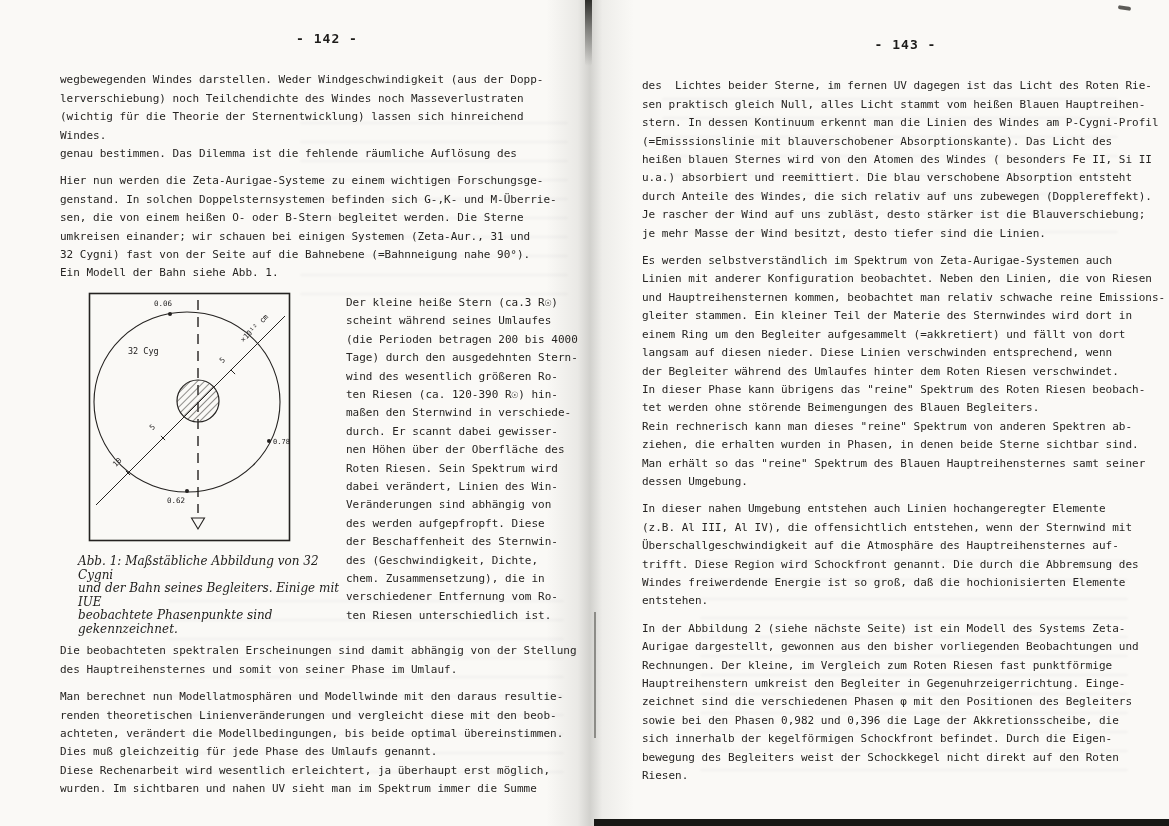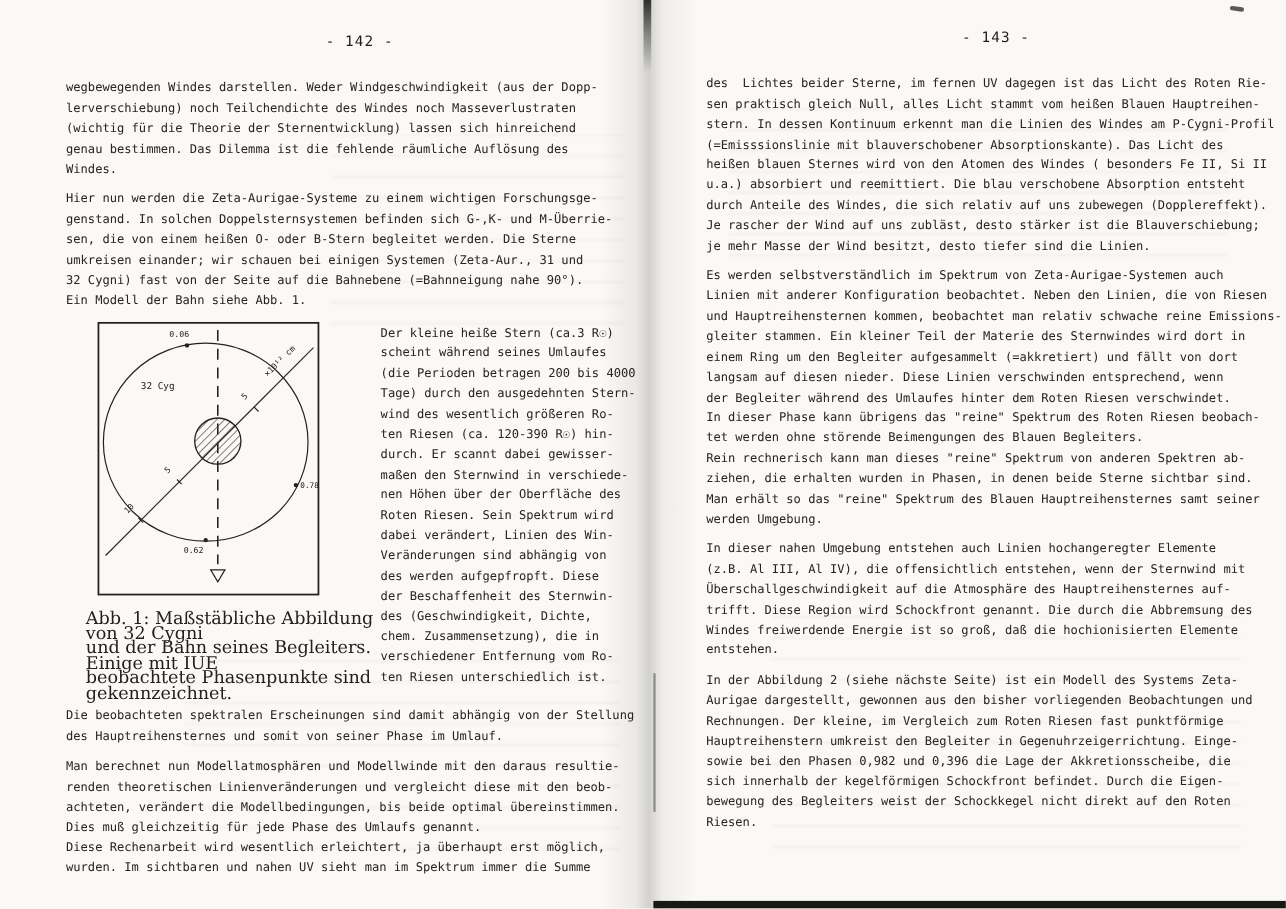--- a/index.html
+++ b/index.html
@@ -35,34 +35,34 @@
   .g1{left:300px;top:122px;width:268px;height:190px;}
   .g2{left:168px;top:600px;width:396px;height:178px;}
   .g3{left:662px;top:98px;width:456px;height:152px;}
   .g4{left:700px;top:560px;width:428px;height:228px;}
   
   .page{
     position:absolute;top:30px;color:#262422;
     font-size:11px;line-height:18.4px;
   }
   .page-left{left:60px;width:534px;}
-  .page-right{left:642px;top:26px;width:527px;}
+  .page-right{left:642px;top:36px;width:527px;}
   .page-header{
-    text-align:center;font-weight:normal;font-size:13px;letter-spacing:1px;
+    text-align:center;font-weight:bold;font-size:13px;letter-spacing:1px;
     color:#1d1c1a;margin-bottom:23px;
   }
   .para{margin-bottom:9px;}
   .tline{white-space:pre;}
   
   .fig-row{display:flex;margin:8px 0 6px 0;}
   .fig-block{flex:0 0 auto;margin-left:28px;width:206px;}
   .fig-caption{
     margin:7px 0 0 -10px;width:266px;
-    font-family:"DejaVu Serif",serif;
-    font-size:16px;line-height:13.5px;color:#22211f;
+    font-family:"DejaVu Serif",serif;font-style:italic;
+    font-size:12px;line-height:13.5px;color:#22211f;
   }
   .fig-caption .tline{white-space:normal;}
   .beside{margin-left:52px;width:250px;padding-top:2px;}
   svg text{fill:#222020;font-family:"DejaVu Sans Mono",monospace;}
 </style>
 </head>
 <body>
 
 <div class="scan">
 
@@ -77,22 +77,22 @@
   <div class="bottom-strip"></div>
   <div class="corner-speck"></div>
 
   <div class="page page-left">
     <div class="page-header">- 142 -</div>
 
     <div class="para">
         <div class="tline">wegbewegenden Windes darstellen. Weder Windgeschwindigkeit (aus der Dopp-</div>
         <div class="tline">lerverschiebung) noch Teilchendichte des Windes noch Masseverlustraten</div>
         <div class="tline">(wichtig für die Theorie der Sternentwicklung) lassen sich hinreichend</div>
+        <div class="tline">Windes.</div>
         <div class="tline">genau bestimmen. Das Dilemma ist die fehlende räumliche Auflösung des</div>
-        <div class="tline">Windes.</div>
       </div>
 
     <div class="para">
         <div class="tline">Hier nun werden die Zeta-Aurigae-Systeme zu einem wichtigen Forschungsge-</div>
         <div class="tline">genstand. In solchen Doppelsternsystemen befinden sich G-,K- und M-Überrie-</div>
         <div class="tline">sen, die von einem heißen O- oder B-Stern begleitet werden. Die Sterne</div>
         <div class="tline">umkreisen einander; wir schauen bei einigen Systemen (Zeta-Aur., 31 und</div>
         <div class="tline">32 Cygni) fast von der Seite auf die Bahnebene (=Bahnneigung nahe 90°).</div>
         <div class="tline">Ein Modell der Bahn siehe Abb. 1.</div>
       </div>
@@ -136,22 +136,22 @@
             <div class="tline">beobachtete Phasenpunkte sind gekennzeichnet.</div>
           </div>
       </div>
       <div class="beside">
           <div class="tline">Der kleine heiße Stern (ca.3 R☉)</div>
           <div class="tline">scheint während seines Umlaufes</div>
           <div class="tline">(die Perioden betragen 200 bis 4000</div>
           <div class="tline">Tage) durch den ausgedehnten Stern-</div>
           <div class="tline">wind des wesentlich größeren Ro-</div>
           <div class="tline">ten Riesen (ca. 120-390 R☉) hin-</div>
+          <div class="tline">maßen den Sternwind in verschiede-</div>
           <div class="tline">durch. Er scannt dabei gewisser-</div>
-          <div class="tline">maßen den Sternwind in verschiede-</div>
           <div class="tline">nen Höhen über der Oberfläche des</div>
           <div class="tline">Roten Riesen. Sein Spektrum wird</div>
           <div class="tline">dabei verändert, Linien des Win-</div>
           <div class="tline">Veränderungen sind abhängig von</div>
           <div class="tline">des werden aufgepfropft. Diese</div>
           <div class="tline">der Beschaffenheit des Sternwin-</div>
           <div class="tline">des (Geschwindigkeit, Dichte,</div>
           <div class="tline">chem. Zusammensetzung), die in</div>
           <div class="tline">verschiedener Entfernung vom Ro-</div>
           <div class="tline">ten Riesen unterschiedlich ist.</div>
@@ -194,37 +194,38 @@
         <div class="tline">und Hauptreihensternen kommen, beobachtet man relativ schwache reine Emissions-</div>
         <div class="tline">gleiter stammen. Ein kleiner Teil der Materie des Sternwindes wird dort in</div>
         <div class="tline">einem Ring um den Begleiter aufgesammelt (=akkretiert) und fällt von dort</div>
         <div class="tline">langsam auf diesen nieder. Diese Linien verschwinden entsprechend, wenn</div>
         <div class="tline">der Begleiter während des Umlaufes hinter dem Roten Riesen verschwindet.</div>
         <div class="tline">In dieser Phase kann übrigens das "reine" Spektrum des Roten Riesen beobach-</div>
         <div class="tline">tet werden ohne störende Beimengungen des Blauen Begleiters.</div>
         <div class="tline">Rein rechnerisch kann man dieses "reine" Spektrum von anderen Spektren ab-</div>
         <div class="tline">ziehen, die erhalten wurden in Phasen, in denen beide Sterne sichtbar sind.</div>
         <div class="tline">Man erhält so das "reine" Spektrum des Blauen Hauptreihensternes samt seiner</div>
-        <div class="tline">werden Umgebung.</div>
+        <div class="tline">dessen Umgebung.</div>
       </div>
 
     <div class="para">
         <div class="tline">In dieser nahen Umgebung entstehen auch Linien hochangeregter Elemente</div>
         <div class="tline">(z.B. Al III, Al IV), die offensichtlich entstehen, wenn der Sternwind mit</div>
         <div class="tline">Überschallgeschwindigkeit auf die Atmosphäre des Hauptreihensternes auf-</div>
         <div class="tline">trifft. Diese Region wird Schockfront genannt. Die durch die Abbremsung des</div>
         <div class="tline">Windes freiwerdende Energie ist so groß, daß die hochionisierten Elemente</div>
         <div class="tline">entstehen.</div>
       </div>
 
     <div class="para">
         <div class="tline">In der Abbildung 2 (siehe nächste Seite) ist ein Modell des Systems Zeta-</div>
         <div class="tline">Aurigae dargestellt, gewonnen aus den bisher vorliegenden Beobachtungen und</div>
         <div class="tline">Rechnungen. Der kleine, im Vergleich zum Roten Riesen fast punktförmige</div>
         <div class="tline">Hauptreihenstern umkreist den Begleiter in Gegenuhrzeigerrichtung. Einge-</div>
+        <div class="tline">zeichnet sind die verschiedenen Phasen φ mit den Positionen des Begleiters</div>
         <div class="tline">sowie bei den Phasen 0,982 und 0,396 die Lage der Akkretionsscheibe, die</div>
         <div class="tline">sich innerhalb der kegelförmigen Schockfront befindet. Durch die Eigen-</div>
         <div class="tline">bewegung des Begleiters weist der Schockkegel nicht direkt auf den Roten</div>
         <div class="tline">Riesen.</div>
       </div>
   </div>
 
 </div>
 
 </body></html>

